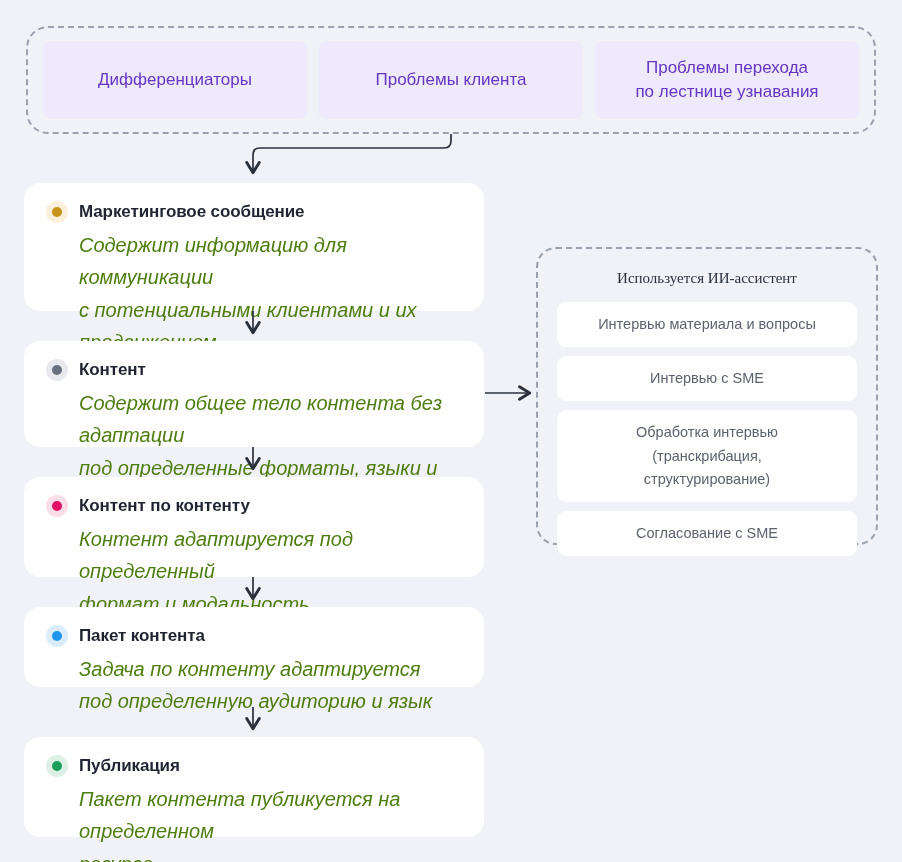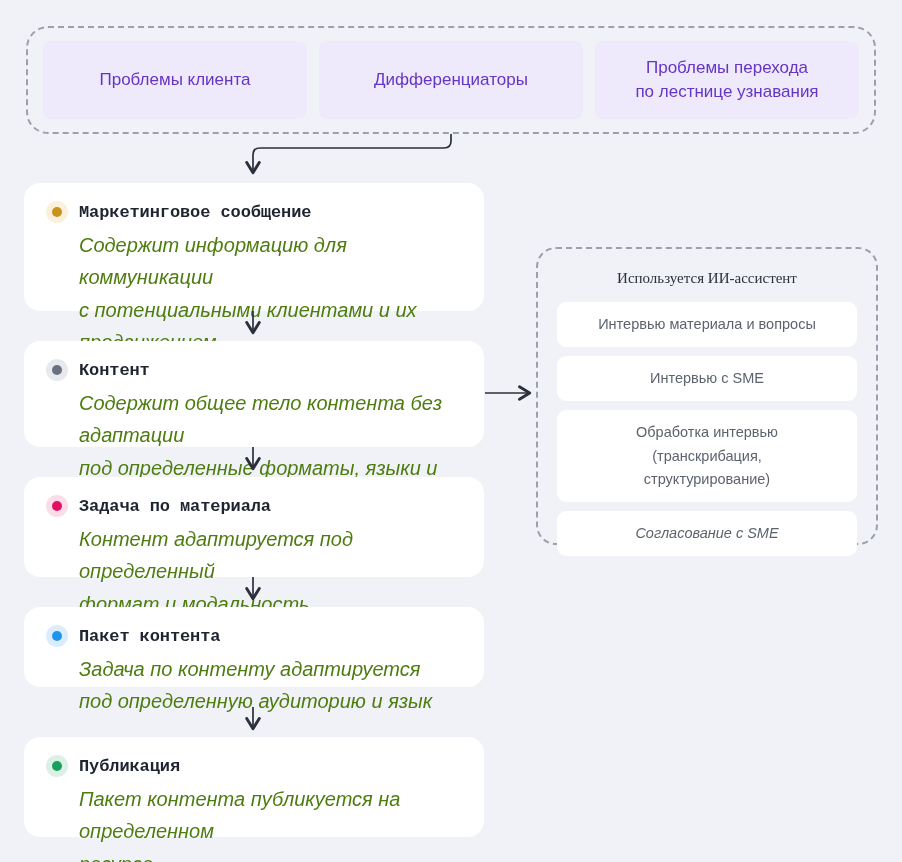--- a/index.html
+++ b/index.html
@@ -73,21 +73,20 @@
     width: 10px;
     height: 10px;
     border-radius: 50%;
     background: currentColor;
   }
   .card-title {
     font-size: 17px;
     font-weight: bold;
     color: #1f2430;
     letter-spacing: -0.1px;
-    font-family: Liberation Mono, monospace;
   }
   .card-desc {
     font-size: 20px;
     line-height: 1.62;
     color: #4d7c0f;
     padding-left: 33px;
     white-space: pre-line;
     font-style: italic;
   }
 
@@ -120,36 +119,36 @@
     background: #ffffff;
     border-radius: 9px;
     text-align: center;
     font-size: 14.5px;
     color: #5d636e;
     line-height: 1.6;
     padding: 11px 10px;
     margin-bottom: 9px;
     white-space: pre-line;
   }
-  .ai-item:last-child { margin-bottom: 12px; font-style: italic; }
+  .ai-item:last-child { margin-bottom: 12px; }
 
   
   .connectors {
     position: absolute;
     left: 0; top: 0;
     width: 902px; height: 862px;
     pointer-events: none;
   }
 </style>
 </head>
 <body>
 
 <div class="top-group">
+  <div class="pill">Дифференциаторы</div>
   <div class="pill">Проблемы клиента</div>
-  <div class="pill">Дифференциаторы</div>
   <div class="pill">Проблемы перехода
 по лестнице узнавания</div>
 </div>
 
 <div class="card card-0">
   <div class="card-head">
     <span class="bullet" style="color: rgb(200, 146, 28); background: rgb(250, 240, 220);"></span>
     <span class="card-title">Маркетинговое сообщение</span>
   </div>
   <div class="card-desc">Содержит информацию для коммуникации
@@ -162,21 +161,21 @@
     <span class="bullet" style="color: rgb(105, 112, 127); background: rgb(231, 233, 238);"></span>
     <span class="card-title">Контент</span>
   </div>
   <div class="card-desc">Содержит общее тело контента без адаптации
 под определенные форматы, языки и аудитории</div>
 </div>
 
 <div class="card card-2">
   <div class="card-head">
     <span class="bullet" style="color: rgb(226, 16, 100); background: rgb(251, 221, 233);"></span>
-    <span class="card-title">Задача по материала</span>
+    <span class="card-title">Контент по контенту</span>
   </div>
   <div class="card-desc">Контент адаптируется под определенный
 формат и модальность</div>
 </div>
 
 <div class="card card-3">
   <div class="card-head">
     <span class="bullet" style="color: rgb(30, 148, 239); background: rgb(219, 237, 252);"></span>
     <span class="card-title">Пакет контента</span>
   </div>

